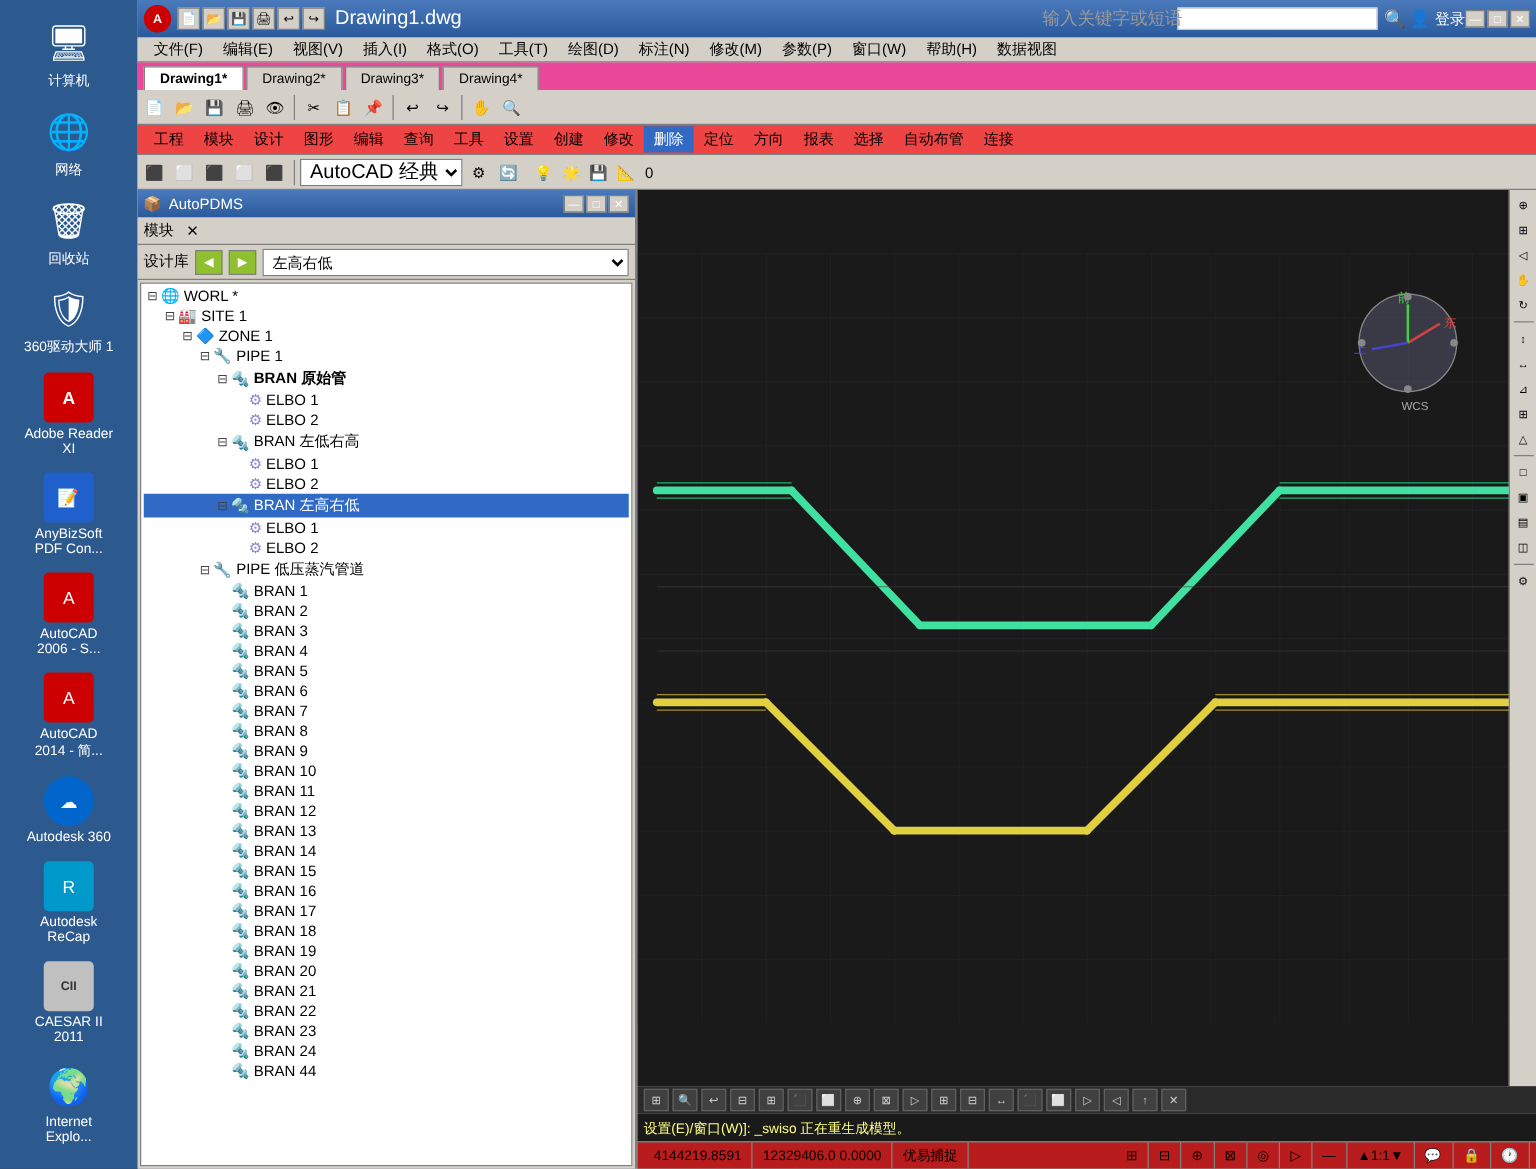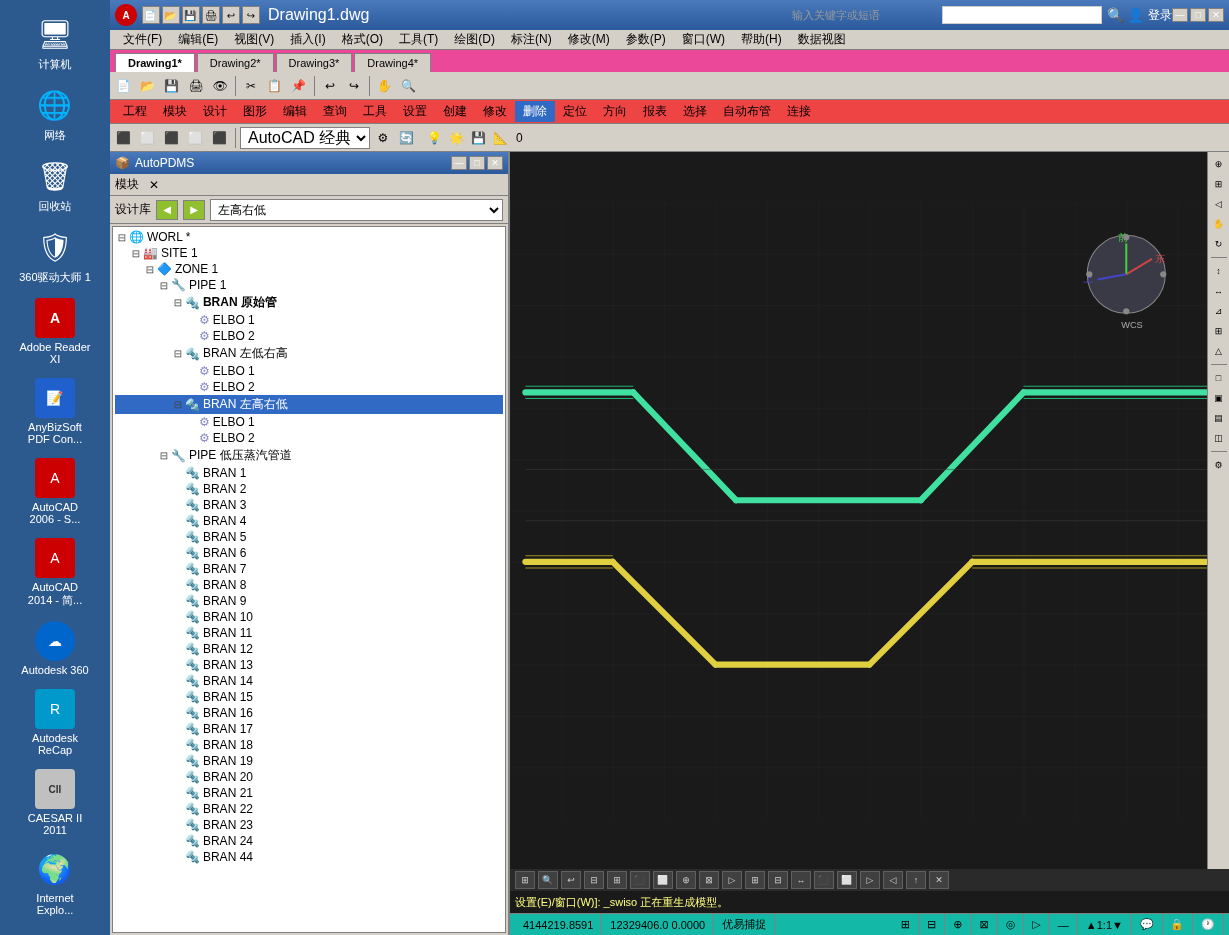--- a/index.html
+++ b/index.html
@@ -364,21 +364,21 @@
       display: flex;
       align-items: center;
       justify-content: center;
       font-size: 9px;
       cursor: pointer;
     }
 
     
     .status-bar {
       height: 22px;
-      background: #14b8a6;
+      background: #b91c1c;
       display: flex;
       align-items: center;
       padding: 0 5px;
       border-top: 1px solid #808080;
       font-size: 11px;
       flex-shrink: 0;
     }
     .status-item {
       padding: 0 8px;
       border-right: 1px solid #808080;
@@ -503,21 +503,21 @@
       <div class="title-btn">📄</div>
       <div class="title-btn">📂</div>
       <div class="title-btn">💾</div>
       <div class="title-btn">🖨</div>
       <div class="title-btn">↩</div>
       <div class="title-btn">↪</div>
     </div>
     <span class="title-text">Drawing1.dwg</span>
 
     <input class="search-input" style="width: 160px; background: rgb(255, 255, 255); border: 1px solid rgb(204, 204, 204); height: 18px; font-size: 11px; padding: 0px 3px;">
-    <span style="position:absolute;left:682px;color:#999;font-size:11px;pointer-events:none;">输入关键字或短语</span>
+    <span style="position:absolute;left:724px;color:#999;font-size:14px;pointer-events:none;">输入关键字或短语</span>
     <div style="margin-left:5px;display:flex;gap:3px;">
       <span style="font-size:14px;">🔍</span>
       <span style="font-size:14px;">👤</span>
       <span style="font-size:12px;color:#fff;">登录</span>
     </div>
     <div class="window-controls" style="margin-left:auto;">
       <div class="win-btn minimize">—</div>
       <div class="win-btn maximize">□</div>
       <div class="win-btn close">✕</div>
     </div>

